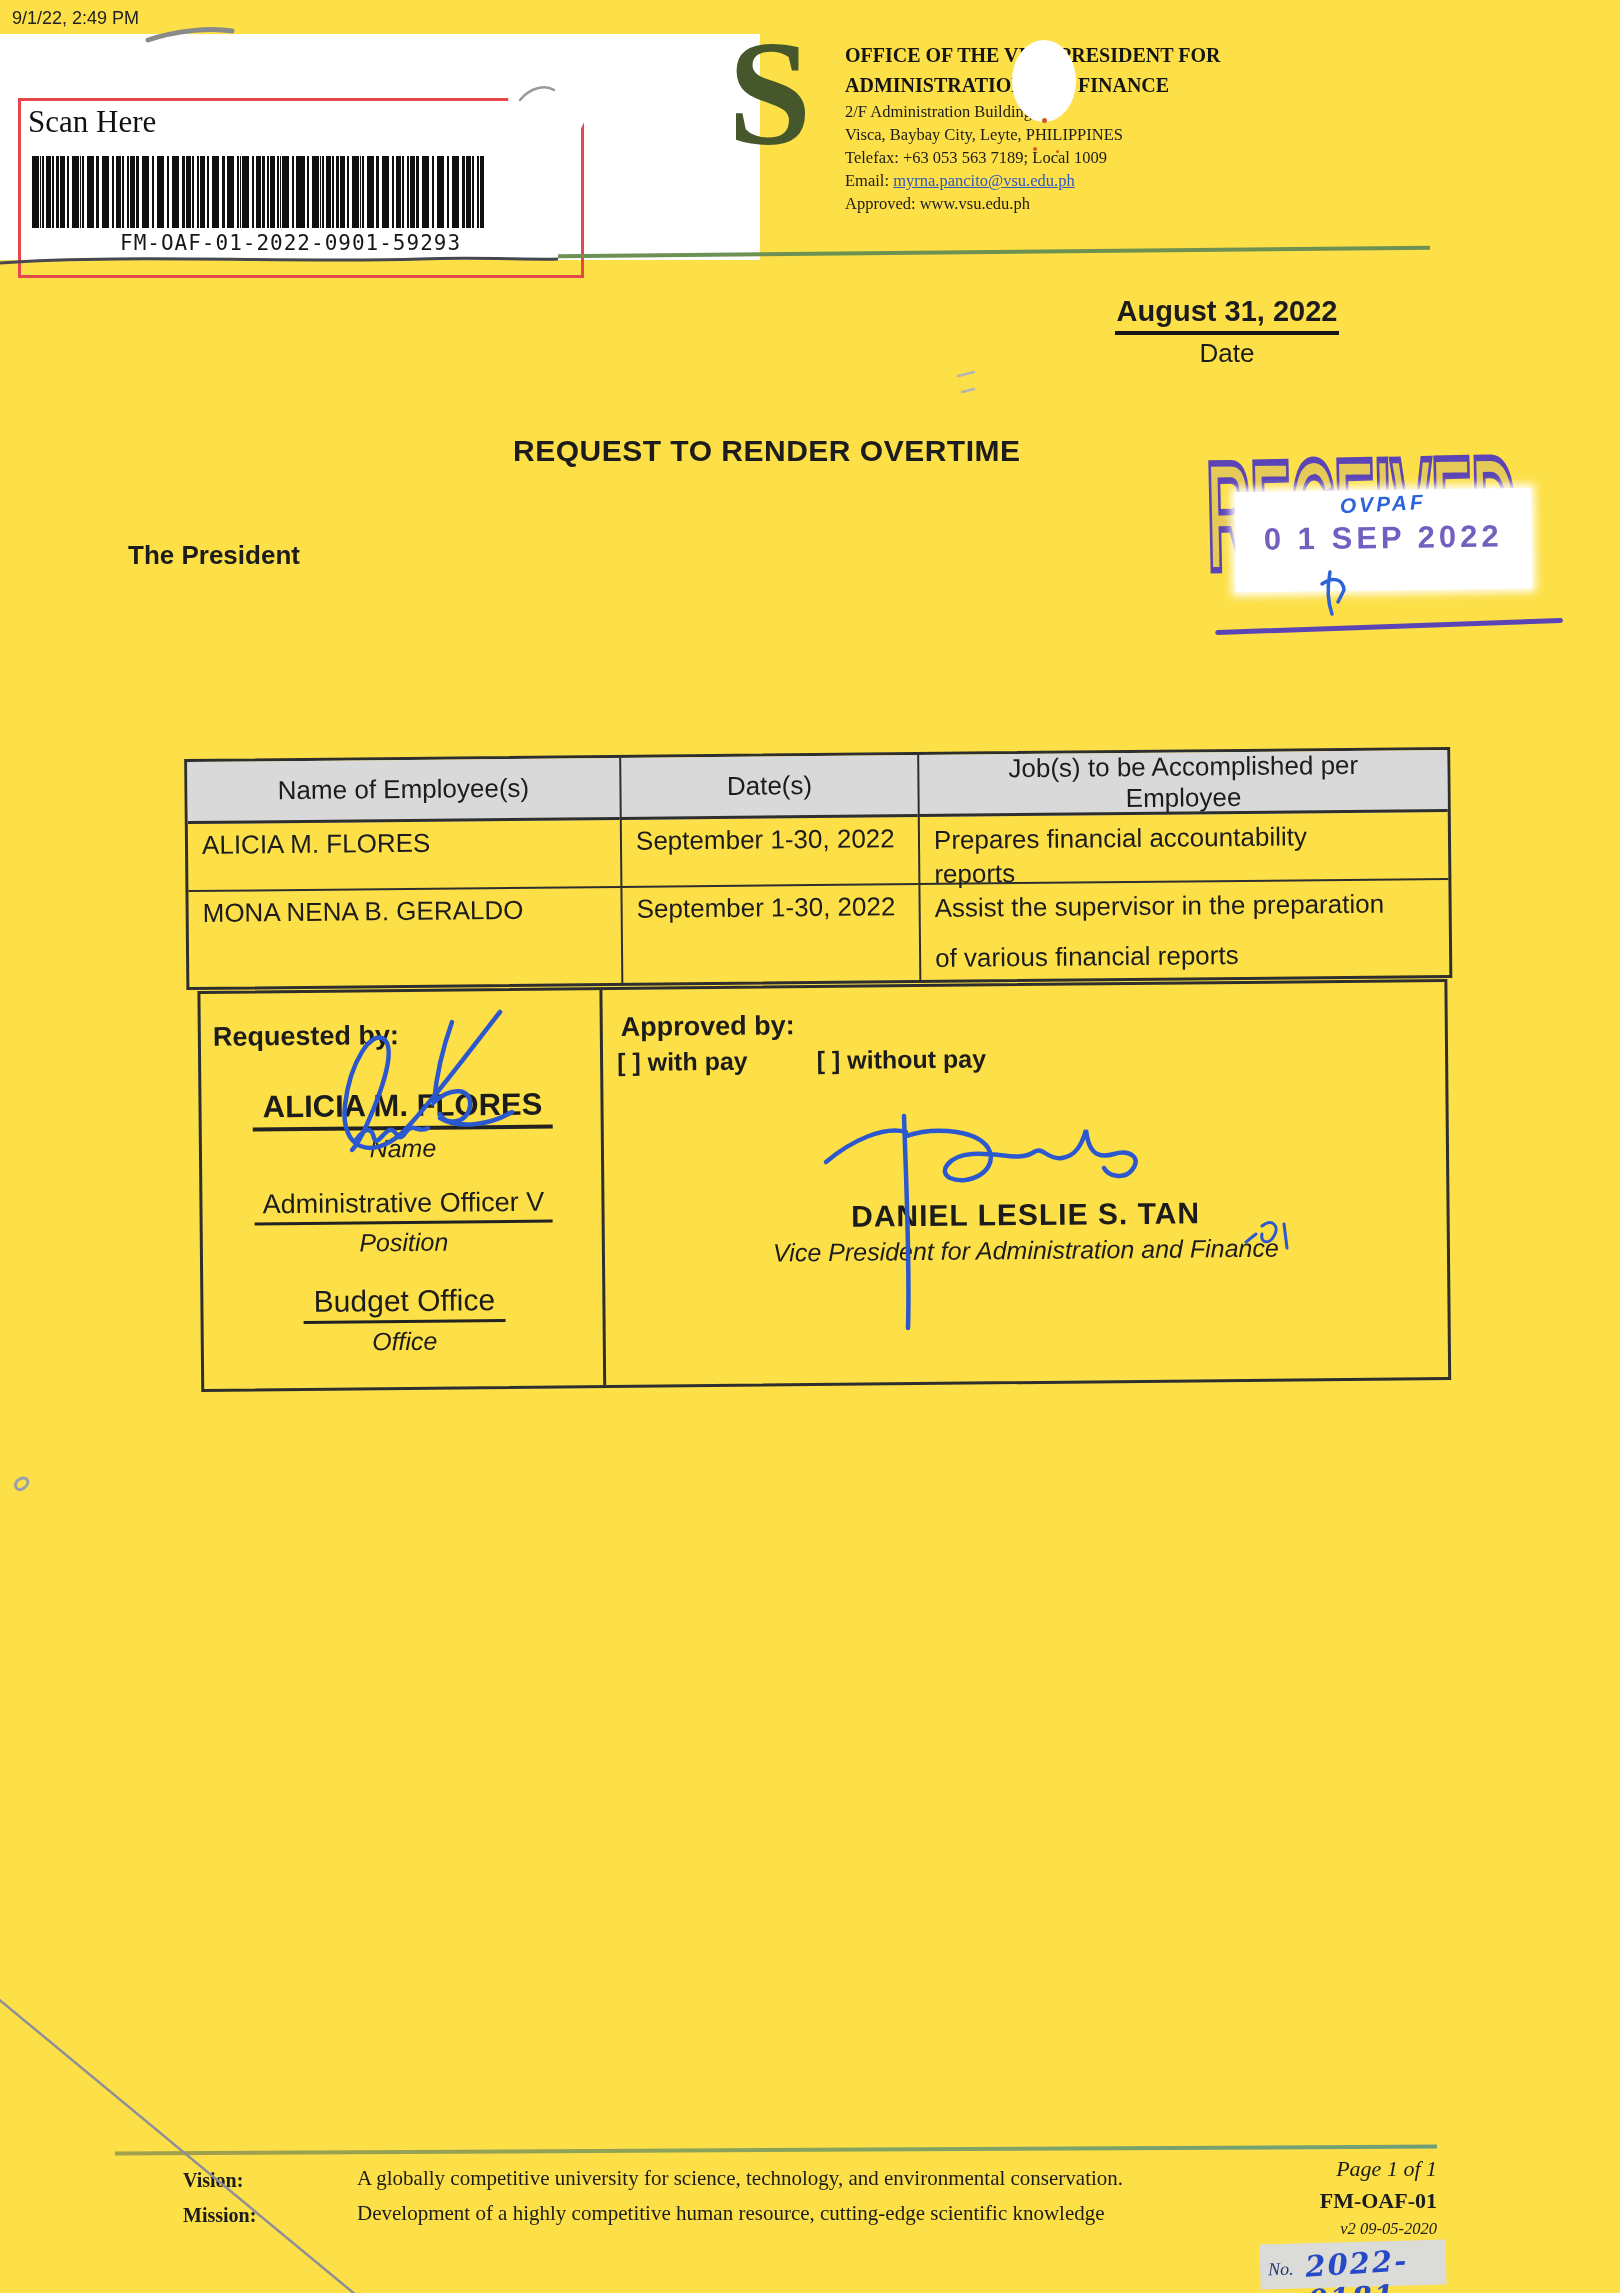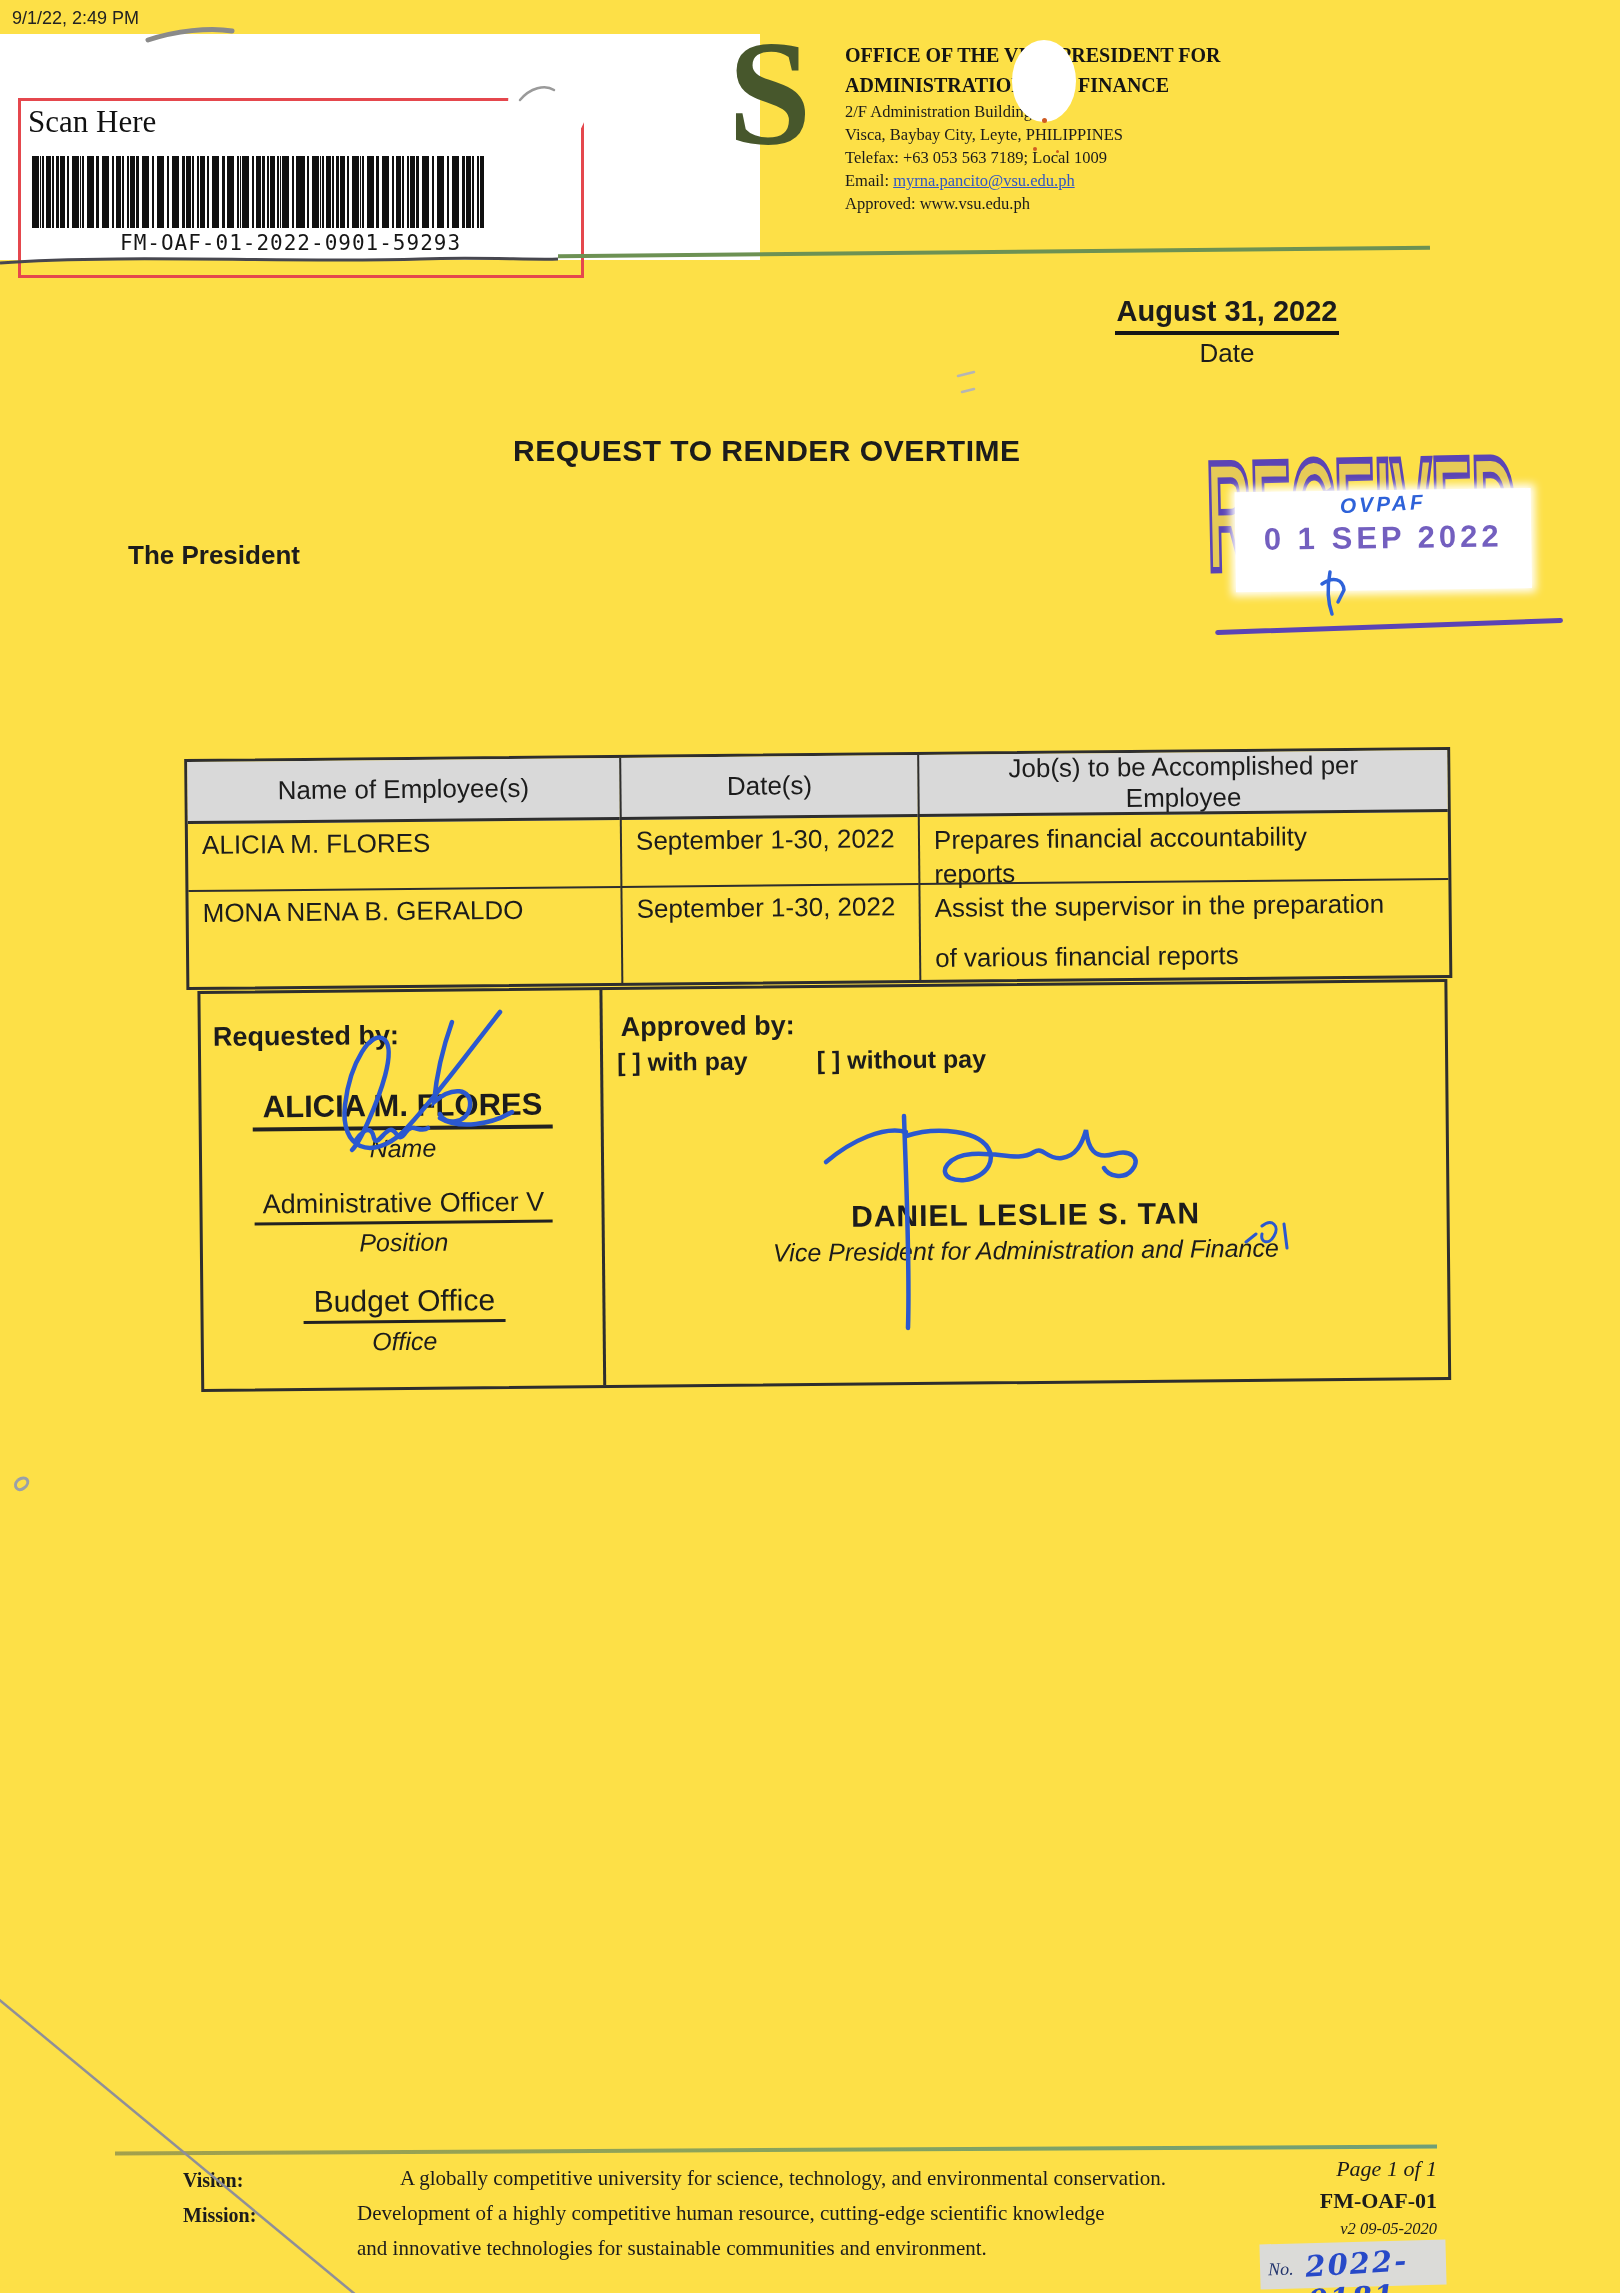--- a/index.html
+++ b/index.html
@@ -95,21 +95,21 @@
   #approver-name{position:absolute;left:402px;top:212px;width:842px;text-align:center;font-size:30px;font-weight:bold;letter-spacing:1px;}
   #approver-title{position:absolute;left:402px;top:250px;width:842px;text-align:center;font-size:25px;font-style:italic;}
 
   
   #footer-rule{left:115px;top:2148px;width:1322px;height:4px;transform:rotate(-0.3deg);
       background:linear-gradient(90deg,#a3a04b,#86a35e 55%,#6f9f78);}
   .f-serif{font-family:"Liberation Serif",serif;}
   #vision-label,#mission-label{left:183px;font-size:20px;font-weight:bold;}
   #vision-label{top:2169px;} #mission-label{top:2204px;}
   .f-text{left:357px;font-size:21px;width:900px;}
-  #vision-text{top:2166px;margin-left:43px;} #mission-line1{top:2201px;} #mission-line2{top:2236px;}
+  #vision-text{top:2166px;} #mission-line1{top:2201px;} #mission-line2{top:2236px;}
   .f-right{left:1137px;width:300px;text-align:right;}
   #page-info{top:2156px;font-size:22px;font-style:italic;}
   #form-code{top:2188px;font-size:22px;font-weight:bold;}
   #form-version{top:2219px;font-size:16.5px;font-style:italic;}
   #control-no{left:1260px;top:2242px;width:186px;height:45px;background:#dbdbd8;transform:rotate(-1.5deg);}
   #control-no-label{position:absolute;left:8px;top:15px;font-size:18px;font-style:italic;color:#23356d;font-family:"Liberation Serif",serif;}
   #control-no-value{position:absolute;left:46px;top:4px;font-size:29px;font-weight:bold;font-style:italic;
       color:#2749c8;letter-spacing:2px;transform:rotate(-2deg);font-family:"DejaVu Serif",serif;}
 
   
@@ -213,21 +213,20 @@
       <div id="approver-name">DANIEL LESLIE S. TAN</div>
       <div id="approver-title">Vice President for Administration and Finance</div>
     </div>
   </div>
 
   <div class="abs" id="footer-rule"></div>
   <div class="abs f-serif" id="vision-label">Vision:</div>
   <div class="abs f-serif" id="mission-label">Mission:</div>
   <div class="abs f-serif f-text" id="vision-text">A globally competitive university for science, technology, and environmental conservation.</div>
   <div class="abs f-serif f-text" id="mission-line1">Development of a highly competitive human resource, cutting-edge scientific knowledge</div>
-  <div class="abs f-serif f-text" id="mission-line2">and innovative technologies for sustainable communities and environment.</div>
   <div class="abs f-serif f-right" id="page-info">Page 1 of 1</div>
   <div class="abs f-serif f-right" id="form-code">FM-OAF-01</div>
   <div class="abs f-serif f-right" id="form-version">v2 09-05-2020</div>
   <div class="abs" id="control-no">
     <span id="control-no-label">No.</span>
     <span id="control-no-value">2022-0181</span>
   </div>
 
   <svg id="overlay" viewBox="0 0 1620 2293" xmlns="http://www.w3.org/2000/svg">
 

